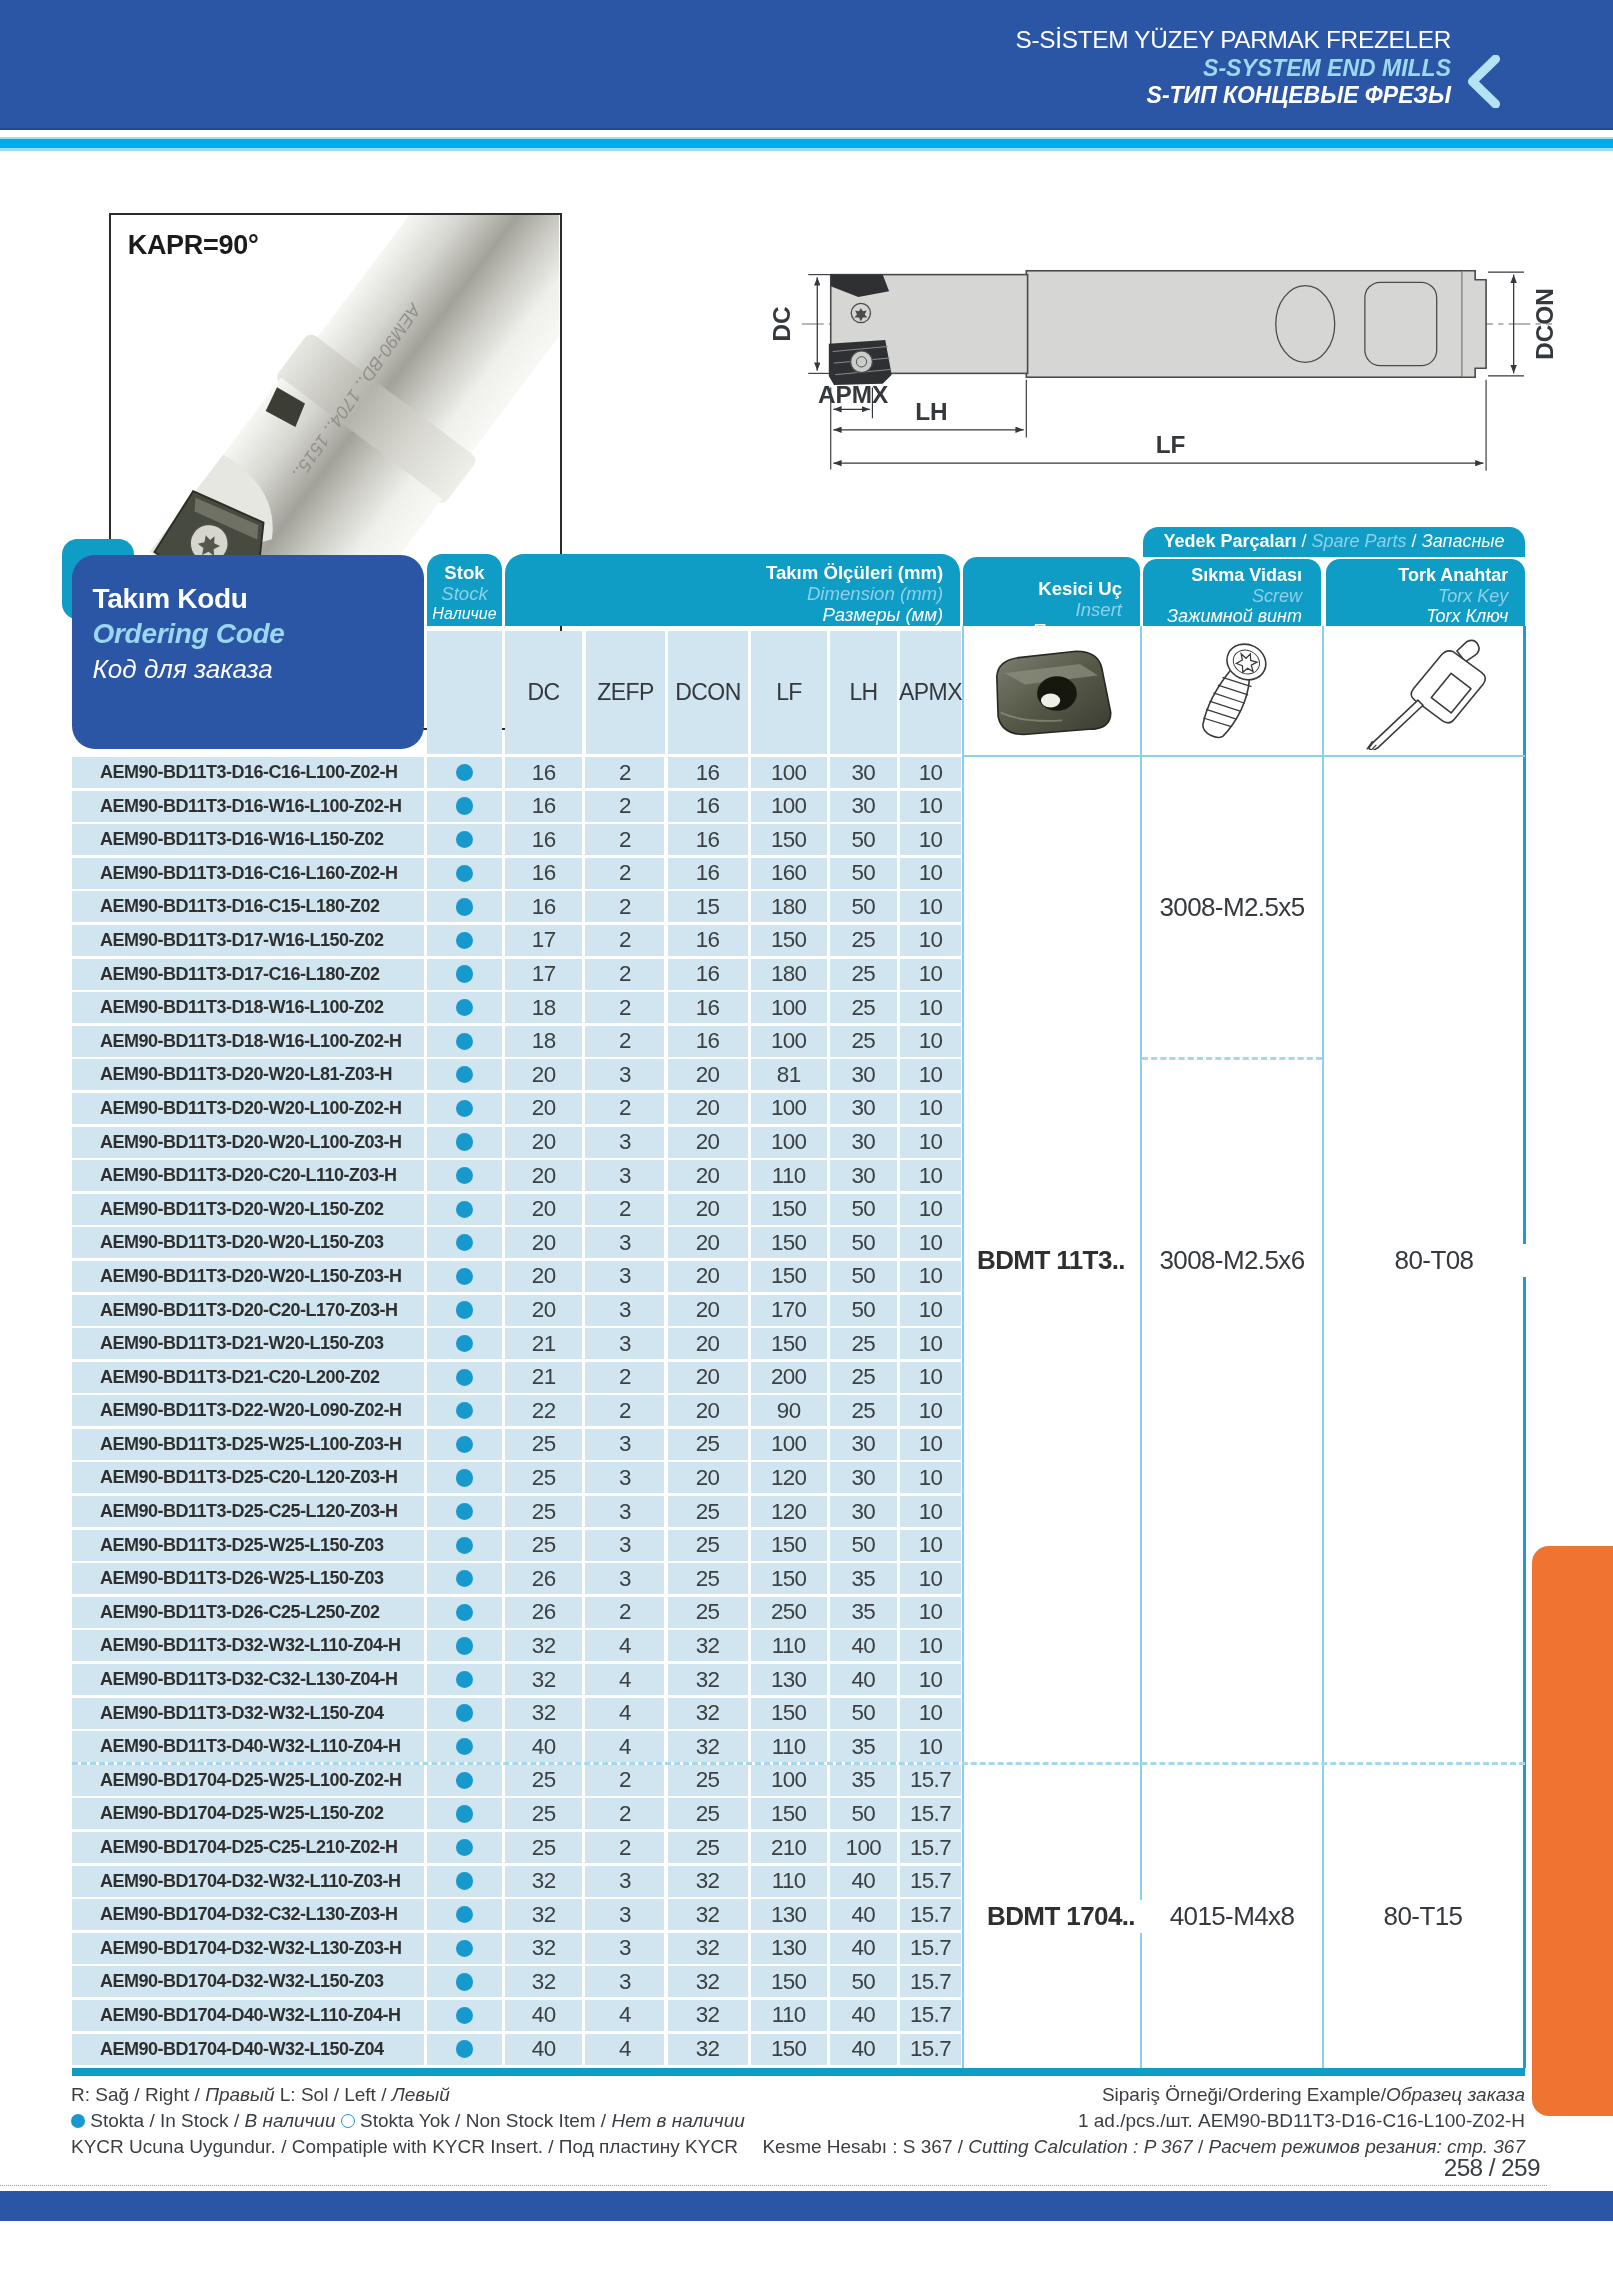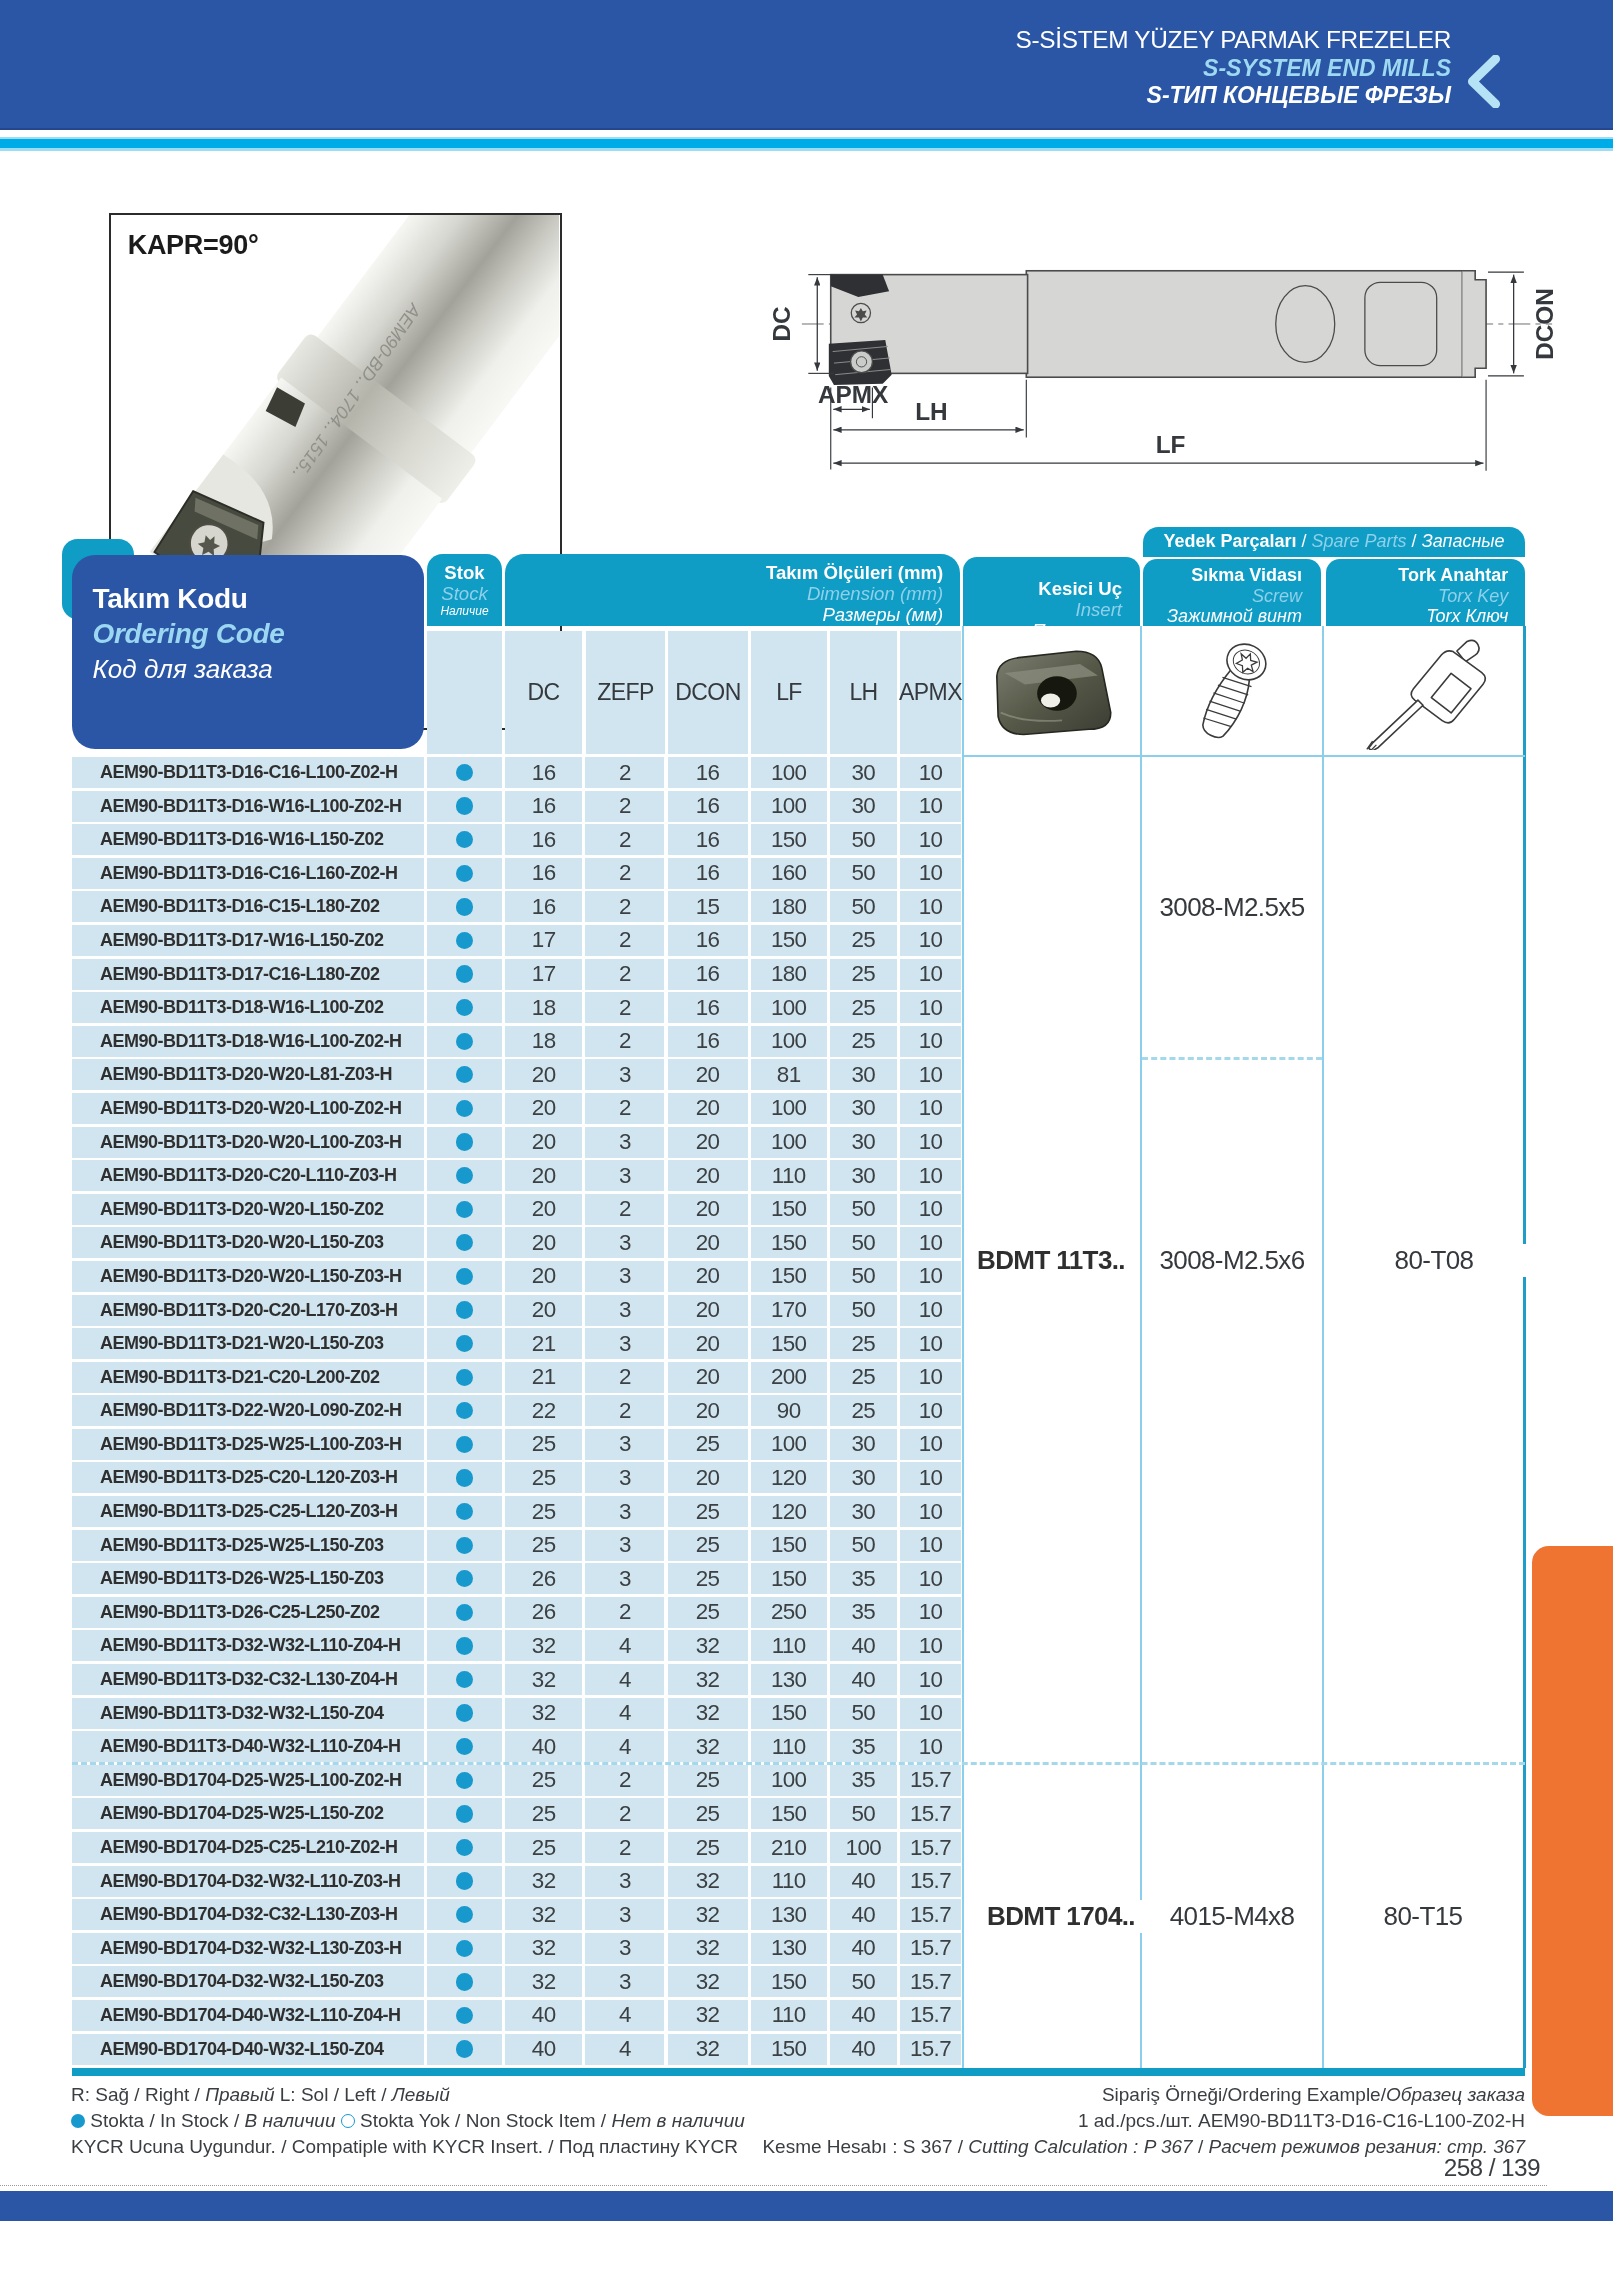--- a/index.html
+++ b/index.html
@@ -197,21 +197,21 @@
   <div id="teal-tab" class="abs teal"></div>
   <div id="blue-box" class="abs">
     <div class="bb1">Takım Kodu</div>
     <div class="bb2">Ordering Code</div>
     <div class="bb3">Код для заказа</div>
   </div>
 
   <div id="stok-box" class="abs teal hdr3">
     <div class="h-tr">Stok</div>
     <div class="h-en">Stock</div>
-    <div class="h-ru" style="font-size:12px">Наличие</div>
+    <div class="h-ru" style="font-size:16px">Наличие</div>
   </div>
 
   <div id="dim-box" class="abs teal hdr3">
     <div class="h-tr">Takım Ölçüleri (mm)</div>
     <div class="h-en">Dimension (mm)</div>
     <div class="h-ru">Размеры (мм)</div>
   </div>
 
   <div id="kesici-box" class="abs teal hdr3">
     <div class="h-tr">Kesici Uç</div>
@@ -775,20 +775,20 @@
   <div id="footer-left" class="abs">
     <div class="fline"><span>R: Sağ / Right / </span><span class="seg-i">Правый</span><span>  L: Sol / Left / </span><span class="seg-i">Левый</span></div>
     <div class="fline"><span class="legend-dot"></span><span> Stokta / In Stock / </span><span class="seg-i">В наличии</span><span> </span><span class="legend-dot open"></span><span> Stokta Yok / Non Stock Item / </span><span class="seg-i">Нет в наличии</span></div>
     <div class="fline"><span>KYCR Ucuna Uygundur. / Compatiple with KYCR Insert. / Под пластину KYCR</span></div>
   </div>
   <div id="footer-right" class="abs">
     <div class="fline"><span>Sipariş Örneği/Ordering Example/</span><span class="seg-i">Образец заказа</span></div>
     <div class="fline"><span>1 ad./pcs./шт.  AEM90-BD11T3-D16-C16-L100-Z02-H</span></div>
     <div class="fline"><span>Kesme Hesabı : S 367 / </span><span class="seg-i">Cutting Calculation : P 367</span><span> / </span><span class="seg-i">Расчет режимов резания: стр. 367</span></div>
   </div>
-  <div id="page-num" class="abs">258 / 139</div>
+  <div id="page-num" class="abs">258 / 259</div>
   <div id="dotline" class="abs"></div>
   <div id="footer-bar" class="abs"></div>
 
   <div id="orange-tab" class="abs"></div>
 
 </div>
 
 
 </body></html>

